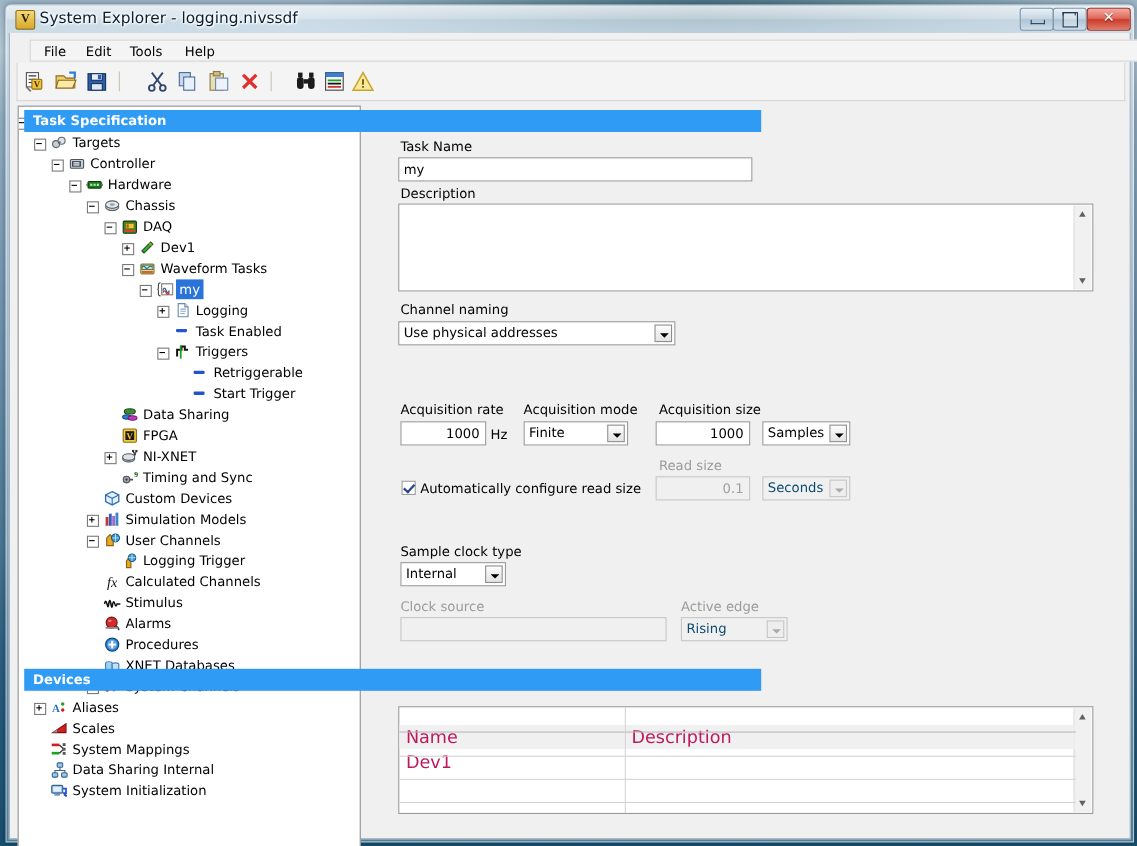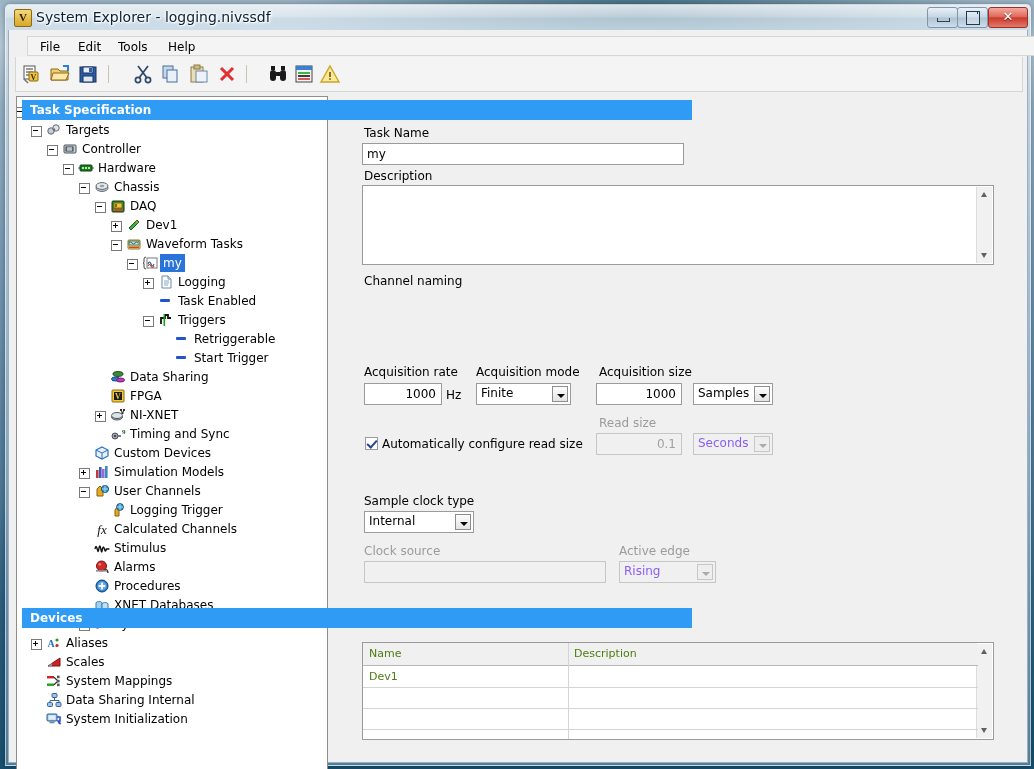--- a/index.html
+++ b/index.html
@@ -121,21 +121,21 @@
     position:absolute;background:#fff;border:1px solid #9b9b9b;box-sizing:border-box;
     font-size:12px;color:#000;padding:2px 4px;line-height:16px;
     font-family:"DejaVu Sans","Liberation Sans",sans-serif;
   }
   .tbox.num{text-align:right;padding-right:5px;}
   .tbox.dis{background:#f0f0f0;border-color:#c6c6c6;color:#a0a0a0;}
   .combo{
     position:absolute;background:#fff;border:1px solid #9b9b9b;box-sizing:border-box;
     font-size:12px;color:#000;line-height:18px;padding-left:4px;
   }
-  .combo.dis{background:#f0f0f0;border-color:#c6c6c6;color:#8b5cf6;}
+  .combo.dis{background:#f0f0f0;border-color:#c6c6c6;color:#0c4a6e;}
   .combo .arrowbox{
     position:absolute;right:2px;top:2px;bottom:2px;width:16px;
     background:linear-gradient(180deg,#fdfdfd,#e3e3e3);border:1px solid #8d8d8d;
     box-sizing:border-box;
   }
   .combo.dis .arrowbox{background:#eee;border-color:#c6c6c6;}
   .combo .arrowbox:after{
     content:"";position:absolute;left:4px;top:7px;
     border-left:4px solid transparent;border-right:4px solid transparent;border-top:4px solid #000;
   }
@@ -158,21 +158,21 @@
   }
   .chk:after{
     content:"";position:absolute;left:3px;top:0px;width:4px;height:8px;
     border:solid #26418f;border-width:0 2px 2px 0;transform:rotate(42deg);
   }
   
   #devgrid{
     position:absolute;left:356px;top:637px;width:632px;height:98px;
     background:#fff;border:1px solid #9b9b9b;box-sizing:border-box;overflow:hidden;
   }
-  .gcell{position:absolute;font-size:11px;color:#4d7c0f;line-height:21px;padding-left:6px;box-sizing:border-box;white-space:nowrap;}
+  .gcell{position:absolute;font-size:16px;color:#be185d;line-height:21px;padding-left:6px;box-sizing:border-box;white-space:nowrap;margin-top:16px;}
   .ghead{background:#f0f0f0;}
   .grow-line{position:absolute;left:0;height:1px;background:#d4d4d4;}
   .gcol-line{position:absolute;top:0;bottom:0;width:1px;background:#d4d4d4;}
 </style>
 </head>
 <body>
 
 <div id="window">
   <div id="glass-bg"></div>
 
@@ -589,20 +589,24 @@
     <div class="fld-label" style="left:358px;top:121px">Task Name</div>
     <div class="tbox" style="left:356px;top:138px;width:322px;height:22px">my</div>
     <div class="fld-label" style="left:358px;top:164px">Description</div>
     <div id="desc-box">
       <div class="vscroll">
         <div class="sb-arrow up" style="top:0"></div>
         <div class="sb-arrow dn" style="bottom:0"></div>
       </div>
     </div>
     <div class="fld-label" style="left:358px;top:269px">Channel naming</div>
+    <div class="combo" style="left:356px;top:287px;width:252px;height:22px">
+      <span>Use physical addresses</span>
+      <span class="arrowbox"></span>
+    </div>
 
     <div class="fld-label" style="left:358px;top:360px">Acquisition rate</div>
     <div class="tbox num" style="left:358px;top:378px;width:78px;height:22px">1000</div>
     <div class="fld-label" style="left:440px;top:383px">Hz</div>
 
     <div class="fld-label" style="left:470px;top:360px">Acquisition mode</div>
     <div class="combo" style="left:470px;top:378px;width:95px;height:22px">
       <span>Finite</span>
       <span class="arrowbox"></span>
     </div>
@@ -617,21 +621,21 @@
     <div class="fld-label dim" style="left:593px;top:411px">Read size</div>
     <div class="chk" style="left:359px;top:432px"></div>
     <div class="fld-label" style="left:376px;top:432px">Automatically configure read size</div>
     <div class="tbox num dis" style="left:590px;top:428px;width:86px;height:22px">0.1</div>
     <div class="combo dis" style="left:687px;top:428px;width:80px;height:22px">
       <span>Seconds</span>
       <span class="arrowbox"></span>
     </div>
 
     <div class="fld-label" style="left:358px;top:489px">Sample clock type</div>
-    <div class="combo" style="left:358px;top:506px;width:110px;height:22px">
+    <div class="combo" style="left:358px;top:506px;width:96px;height:22px">
       <span>Internal</span>
       <span class="arrowbox"></span>
     </div>
     <div class="fld-label dim" style="left:358px;top:539px">Clock source</div>
     <div class="tbox dis" style="left:358px;top:556px;width:242px;height:22px"></div>
     <div class="fld-label dim" style="left:613px;top:539px">Active edge</div>
     <div class="combo dis" style="left:613px;top:556px;width:97px;height:22px">
       <span>Rising</span>
       <span class="arrowbox"></span>
     </div>

